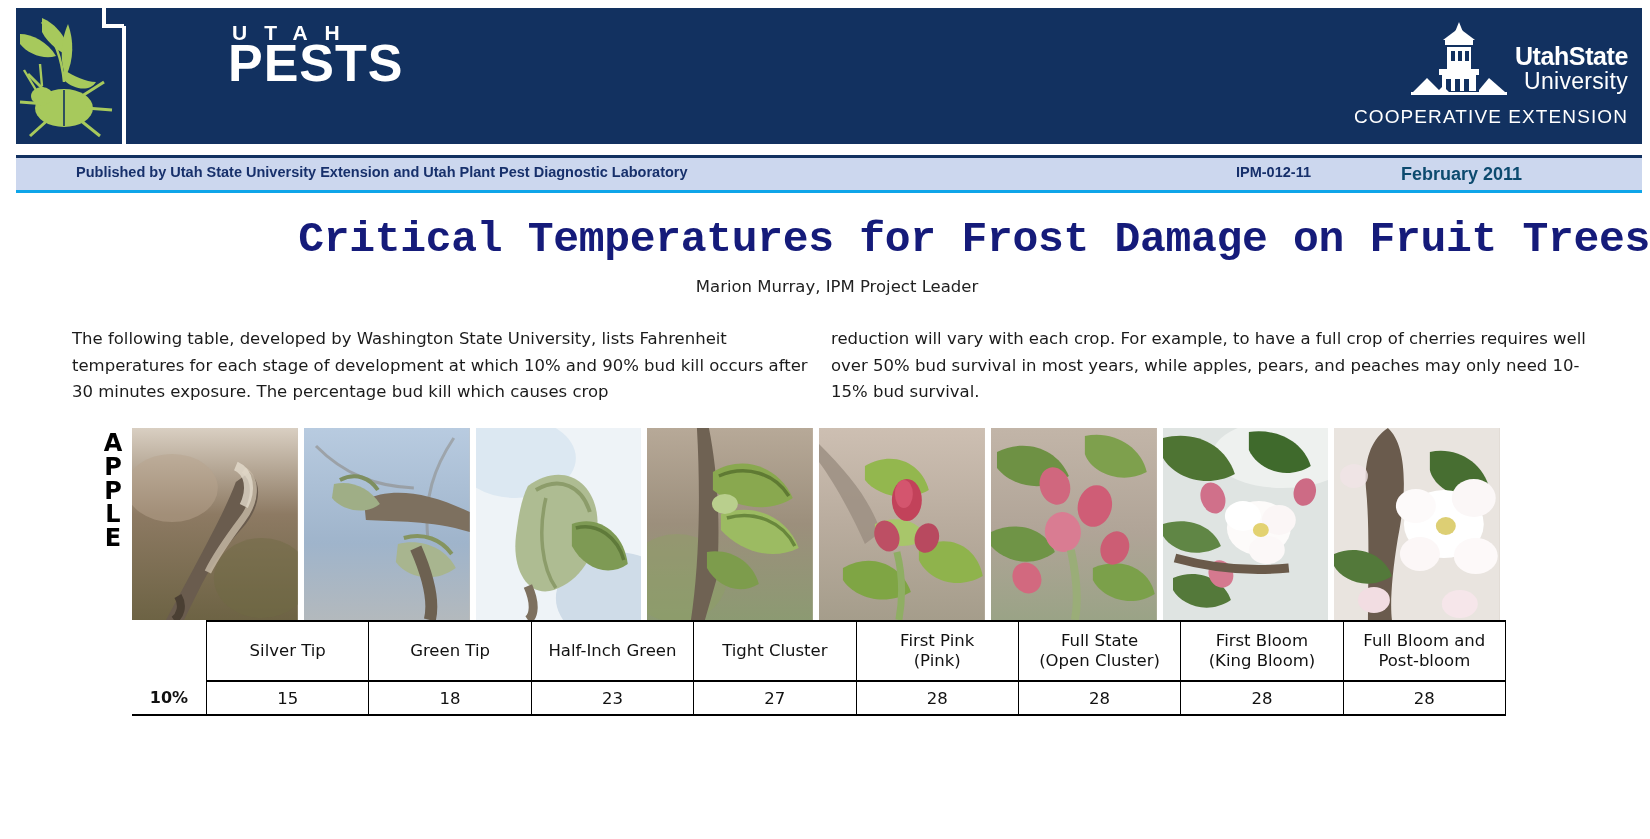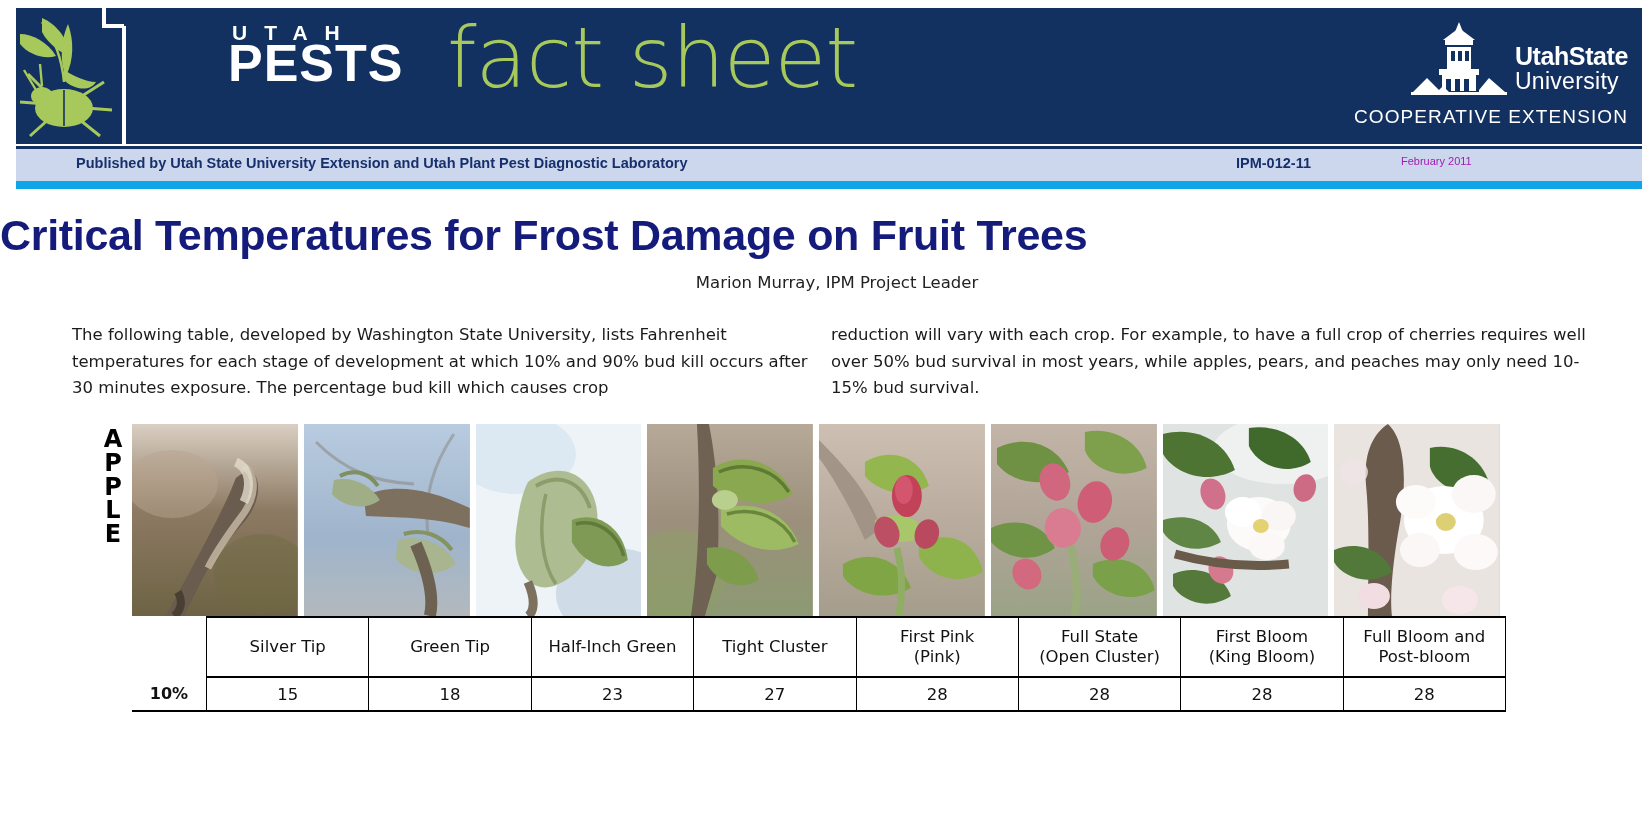--- a/index.html
+++ b/index.html
@@ -77,21 +77,21 @@
     z-index: 4;
     line-height: 1.15;
   }
 
   .usu-logo {
     position: absolute;
     right: 22px;
     top: 18px;
     z-index: 4;
     color: #ffffff;
-    text-align: left;
+    text-align: right;
     display: flex;
     align-items: flex-start;
   }
   .usu-building { margin-right: 6px; margin-top: 2px; }
   .usu-names { padding-top: 26px; }
   .usu-line1 {
     font-size: 25px;
     font-weight: bold;
     letter-spacing: -0.4px;
     line-height: 1;
@@ -108,25 +108,25 @@
     top: 106px;
     font-size: 19px;
     color: #ffffff;
     letter-spacing: 1.1px;
     z-index: 4;
   }
 
   
   .pubbar {
     position: relative;
-    margin: 0 8px 0 16px;
+    margin: 9px 8px 0 16px;
     height: 32px;
     background: #ccd7ee;
     border-top: 3px solid #123160;
-    border-bottom: 8px solid #0ea5e9;
+    border-bottom: 3px solid #0ea5e9;
   }
   .pubbar-text {
     position: absolute;
     left: 60px;
     top: 6px;
     font-size: 14.5px;
     font-weight: bold;
     color: #17306b;
   }
   .pubbar-code {
@@ -134,34 +134,34 @@
     left: 1220px;
     top: 6px;
     font-size: 14.5px;
     font-weight: bold;
     color: #17306b;
   }
   .pubbar-date {
     position: absolute;
     left: 1385px;
     top: 6px;
-    font-size: 11px;
-    font-weight: normal;
-    color: #a21caf;
+    font-size: 18px;
+    font-weight: bold;
+    color: #0c4a6e;
   }
 
   
   .doc-title {
-    text-align: left;
+    text-align: right;
     font-size: 43px;
     font-weight: bold;
     color: #151b7a;
     margin-top: 22px;
     letter-spacing: -0.3px;
-    font-family: Liberation Sans, sans-serif;
+    font-family: Liberation Mono, monospace;
   }
   .doc-byline {
     text-align: center;
     font-size: 16.5px;
     color: #222222;
     margin-top: 13px;
     font-family: "DejaVu Sans", sans-serif;
     padding-left: 24px;
   }
 
@@ -277,21 +277,20 @@
       <path d="M36 90 L16 70 M34 100 L8 98 M38 114 L18 132" stroke="#a7c95c" stroke-width="3" fill="none"></path>
       <path d="M70 92 L92 78 M74 104 L100 106 M68 116 L88 132" stroke="#a7c95c" stroke-width="3" fill="none"></path>
       <path d="M24 86 L12 66 M30 82 L28 60" stroke="#a7c95c" stroke-width="2.4" fill="none"></path>
     </svg>
   </div>
 
   <div class="pests-lockup">
     <span class="utah-word">UTAH</span>
     <span class="pests-word">PESTS</span>
   </div>
-  <div class="factsheet-word">fact sheet</div>
 
   <div class="usu-logo">
     <span class="usu-building">
       <svg width="100" height="78" viewBox="0 0 100 78">
         <path d="M50 2 L54 12 L46 12 Z" fill="#ffffff"></path>
         <rect x="48" y="10" width="4" height="8" fill="#ffffff"></rect>
         <path d="M34 20 L50 8 L66 20 Z" fill="#ffffff"></path>
         <rect x="36" y="20" width="28" height="5" fill="#ffffff"></rect>
         <rect x="38" y="27" width="24" height="22" fill="#ffffff"></rect>
         <rect x="42" y="31" width="4" height="10" fill="#123160"></rect>

